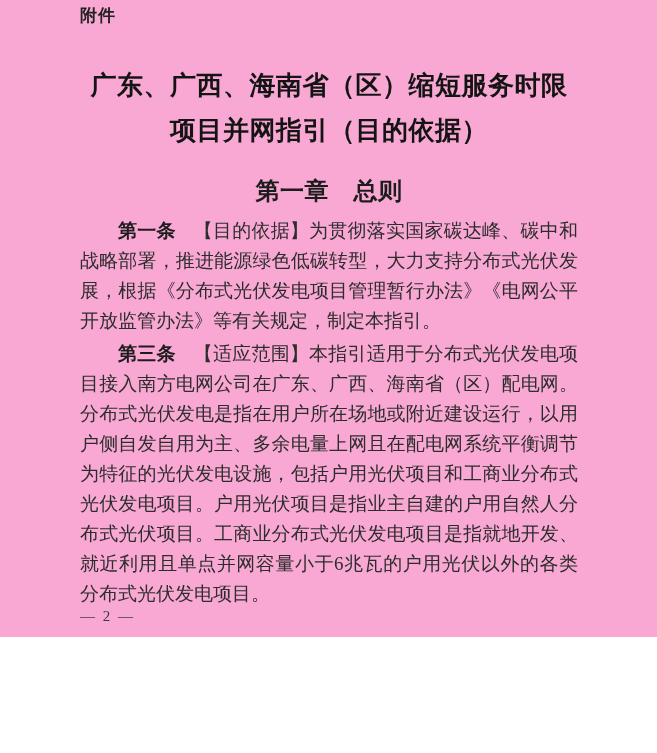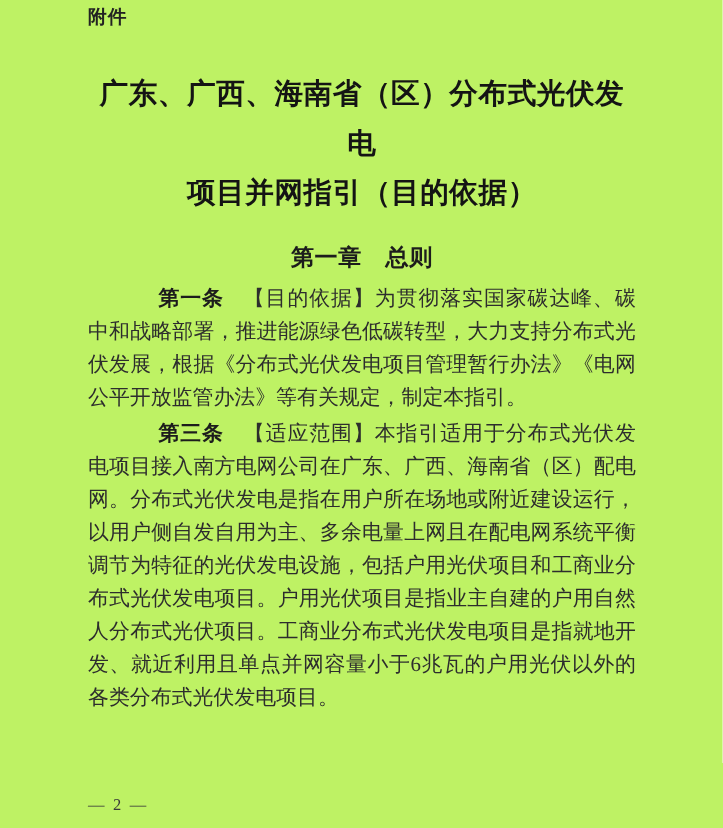--- a/index.html
+++ b/index.html
@@ -1,21 +1,21 @@
 <!DOCTYPE html>
 <html><head>
 <meta charset="utf-8">
 <style>
   * { margin: 0; padding: 0; box-sizing: border-box; }
   html, body { background: #ffffff; }
   .page {
     position: relative;
     width: 657px;
-    height: 753px;
-    background: #bef264;
+    height: 637px;
+    background: #f9a8d4;
     overflow: hidden;
     padding: 4px 79px 0 80px;
     font-family: "Liberation Serif", "DejaVu Serif", serif;
     color: #2a2a2a;
   }
   .attachment {
     font-family: "Liberation Sans", "DejaVu Sans", sans-serif;
     font-weight: 700;
     font-size: 17px;
     color: #222222;
@@ -27,21 +27,21 @@
     font-size: 26px;
     font-weight: 700;
     line-height: 45px;
     color: #141414;
     letter-spacing: 0.5px;
   }
   .chapter-heading {
     margin-top: 22px;
     text-align: center;
     font-family: "Liberation Sans", "DejaVu Sans", sans-serif;
-    font-size: 21px;
+    font-size: 24px;
     font-weight: 700;
     color: #1c1c1c;
     letter-spacing: 0.5px;
   }
   .doc-body {
     margin-top: 9px;
     font-size: 19px;
     line-height: 30px;
     text-align: justify;
     color: #2d2d2d;
@@ -49,40 +49,39 @@
   .para {
     text-indent: 2em;
     margin: 0;
   }
   .para + .para { margin-top: 3px; }
   .article-label {
     font-family: "Liberation Sans", "DejaVu Sans", sans-serif;
     font-weight: 700;
     color: #1c1c1c;
     margin-right: 0.95em;
-    margin-left: 26px;
   }
   .page-footer {
     position: absolute;
     left: 80px;
     bottom: 12px;
     font-size: 15px;
     color: #3a3a3a;
     letter-spacing: 2px;
   }
 </style>
 </head>
 <body>
 
 <div class="page">
 
   <div class="attachment">附件</div>
 
   <div class="doc-title">
-    <div>广东、广西、海南省（区）分布式光伏发电</div>
+    <div>广东、广西、海南省（区）缩短服务时限</div>
     <div>项目并网指引（目的依据）</div>
   </div>
 
   <div class="chapter-heading">第一章　总则</div>
 
   <div class="doc-body">
 
     <p class="para">
       <span class="article-label">第一条</span><span>【目的依据】为贯彻落实国家碳达峰、碳中和战略部署，推进能源绿色低碳转型，大力支持分布式光伏发展，根据《分布式光伏发电项目管理暂行办法》《电网公平开放监管办法》等有关规定，制定本指引。</span>
     </p>

